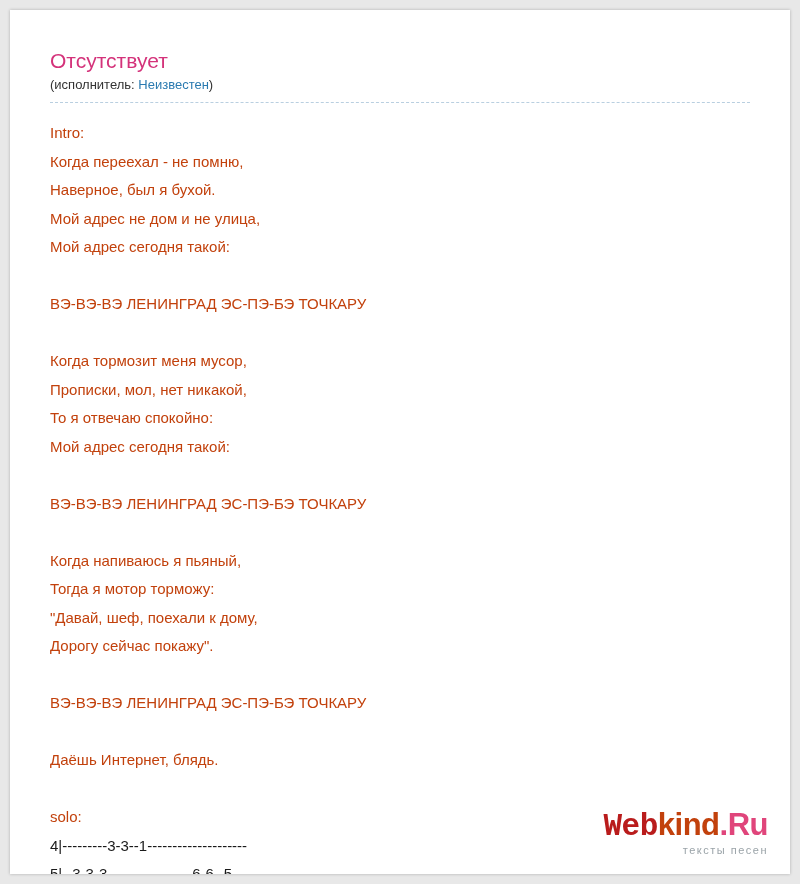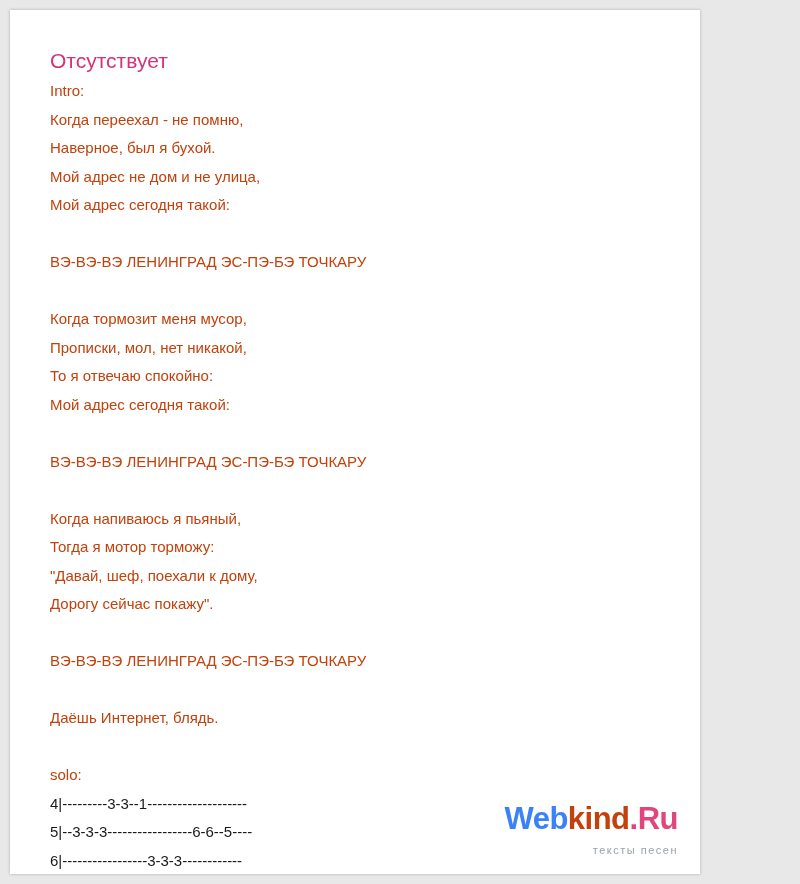--- a/index.html
+++ b/index.html
@@ -10,21 +10,21 @@
     width: 800px;
     height: 884px;
     background: #e8e8e8;
     font-family: "Liberation Sans", sans-serif;
     overflow: hidden;
   }
   .page {
     position: absolute;
     left: 10px;
     top: 10px;
-    width: 690px;
+    width: 780px;
     height: 864px;
     background: #ffffff;
     box-shadow: 0 0 3px rgba(0,0,0,0.25);
     box-sizing: border-box;
     overflow: hidden;
   }
   .content {
     padding: 38px 40px 0 40px;
   }
   .song-title {
@@ -67,42 +67,44 @@
     bottom: 18px;
     text-align: right;
     line-height: 1;
   }
   .logo-main {
     font-size: 31px;
     font-weight: bold;
     letter-spacing: -0.5px;
   }
   .logo-web {
-    color: #3b82f6;
+    color: #b91c1c;
+    font-family: Liberation Mono, monospace;
   }
   .logo-kind {
     color: #c2410c;
   }
   .logo-ru {
     color: #e0457b;
     text-align: center;
   }
   .logo-sub {
     font-size: 11px;
     color: #9aa3a8;
     letter-spacing: 1.5px;
-    margin-top: 11px;
+    margin-top: 3px;
   }
 </style>
 </head>
 <body>
 
 <div class="page">
   <div class="content">
     <h1 class="song-title">Отсутствует</h1>
+    <div class="artist-line"><span>(исполнитель: </span><a href="#">Неизвестен</a><span>)</span></div>
     <div class="lyrics">Intro:
 Когда переехал - не помню,
 Наверное, был я бухой.
 Мой адрес не дом и не улица,
 Мой адрес сегодня такой:
 
 ВЭ-ВЭ-ВЭ ЛЕНИНГРАД ЭС-ПЭ-БЭ ТОЧКАРУ
 
 Когда тормозит меня мусор,
 Прописки, мол, нет никакой,

